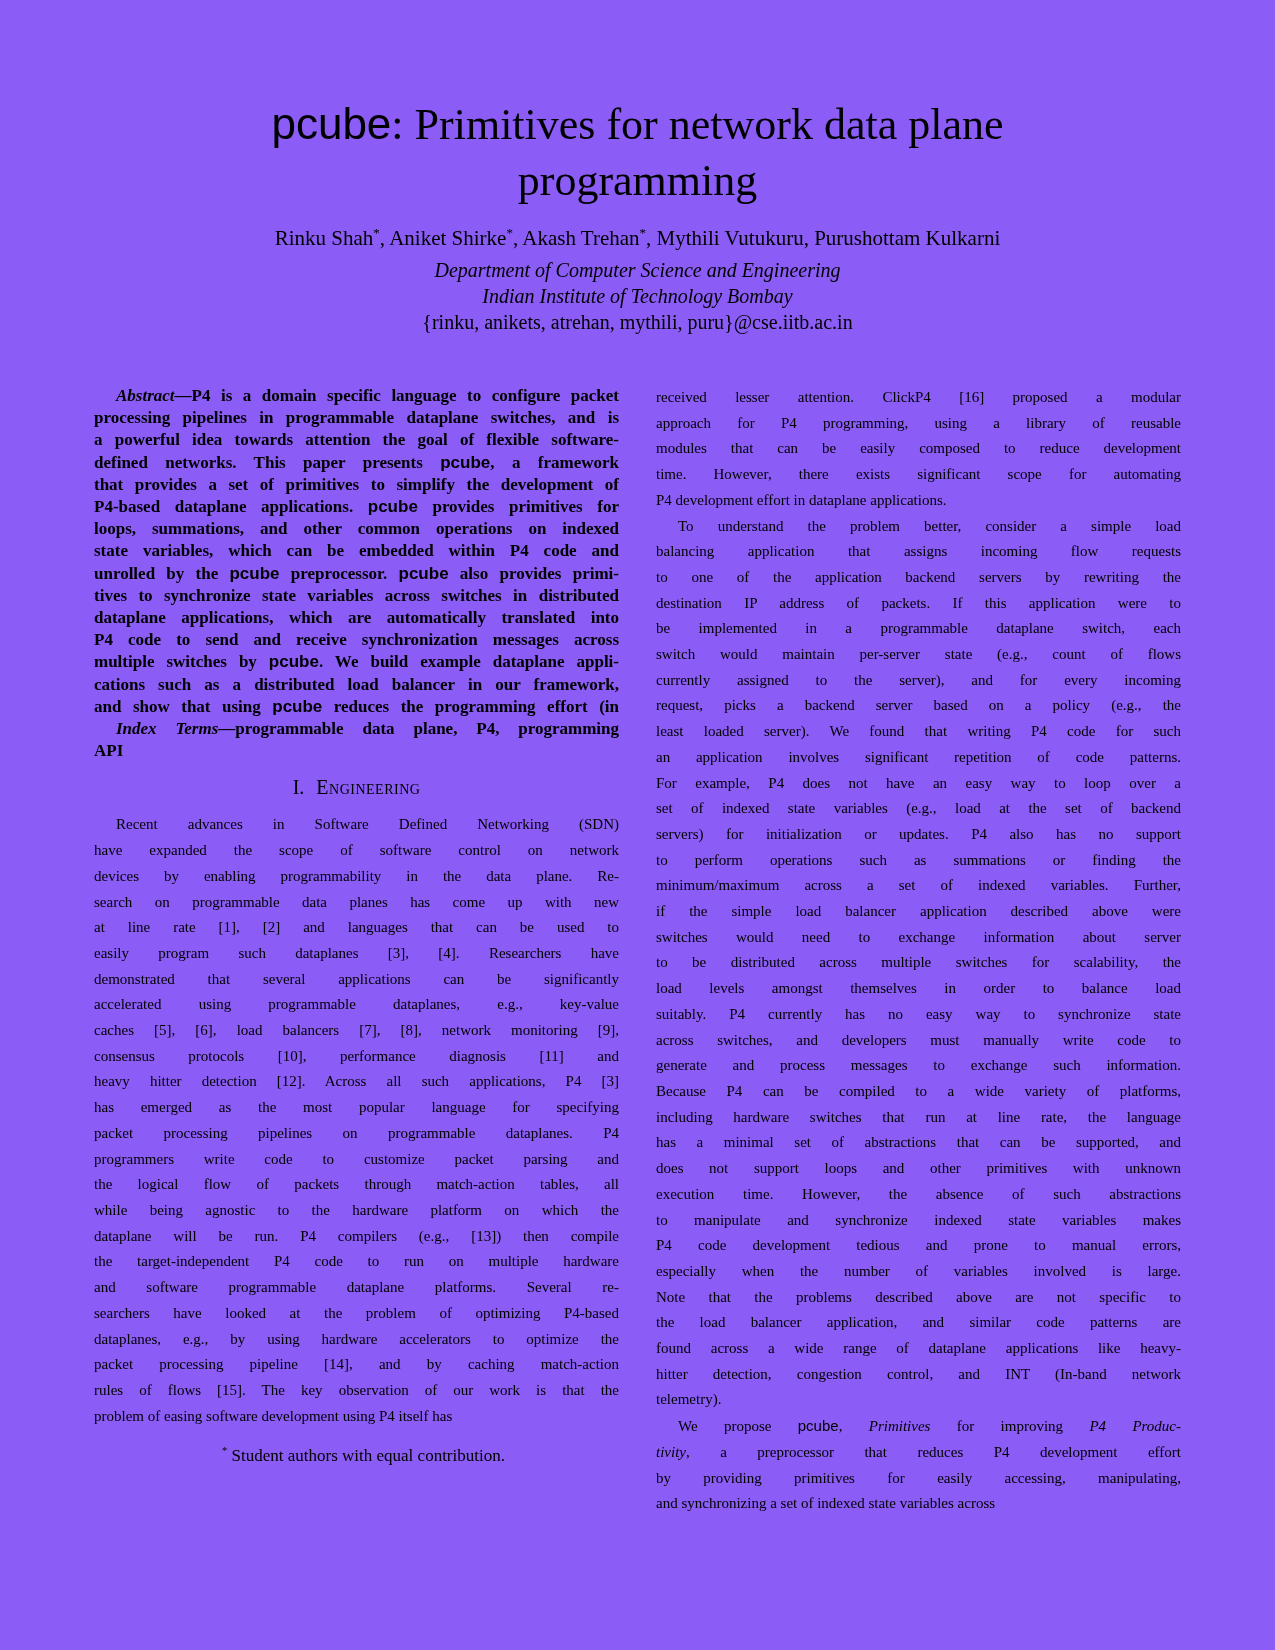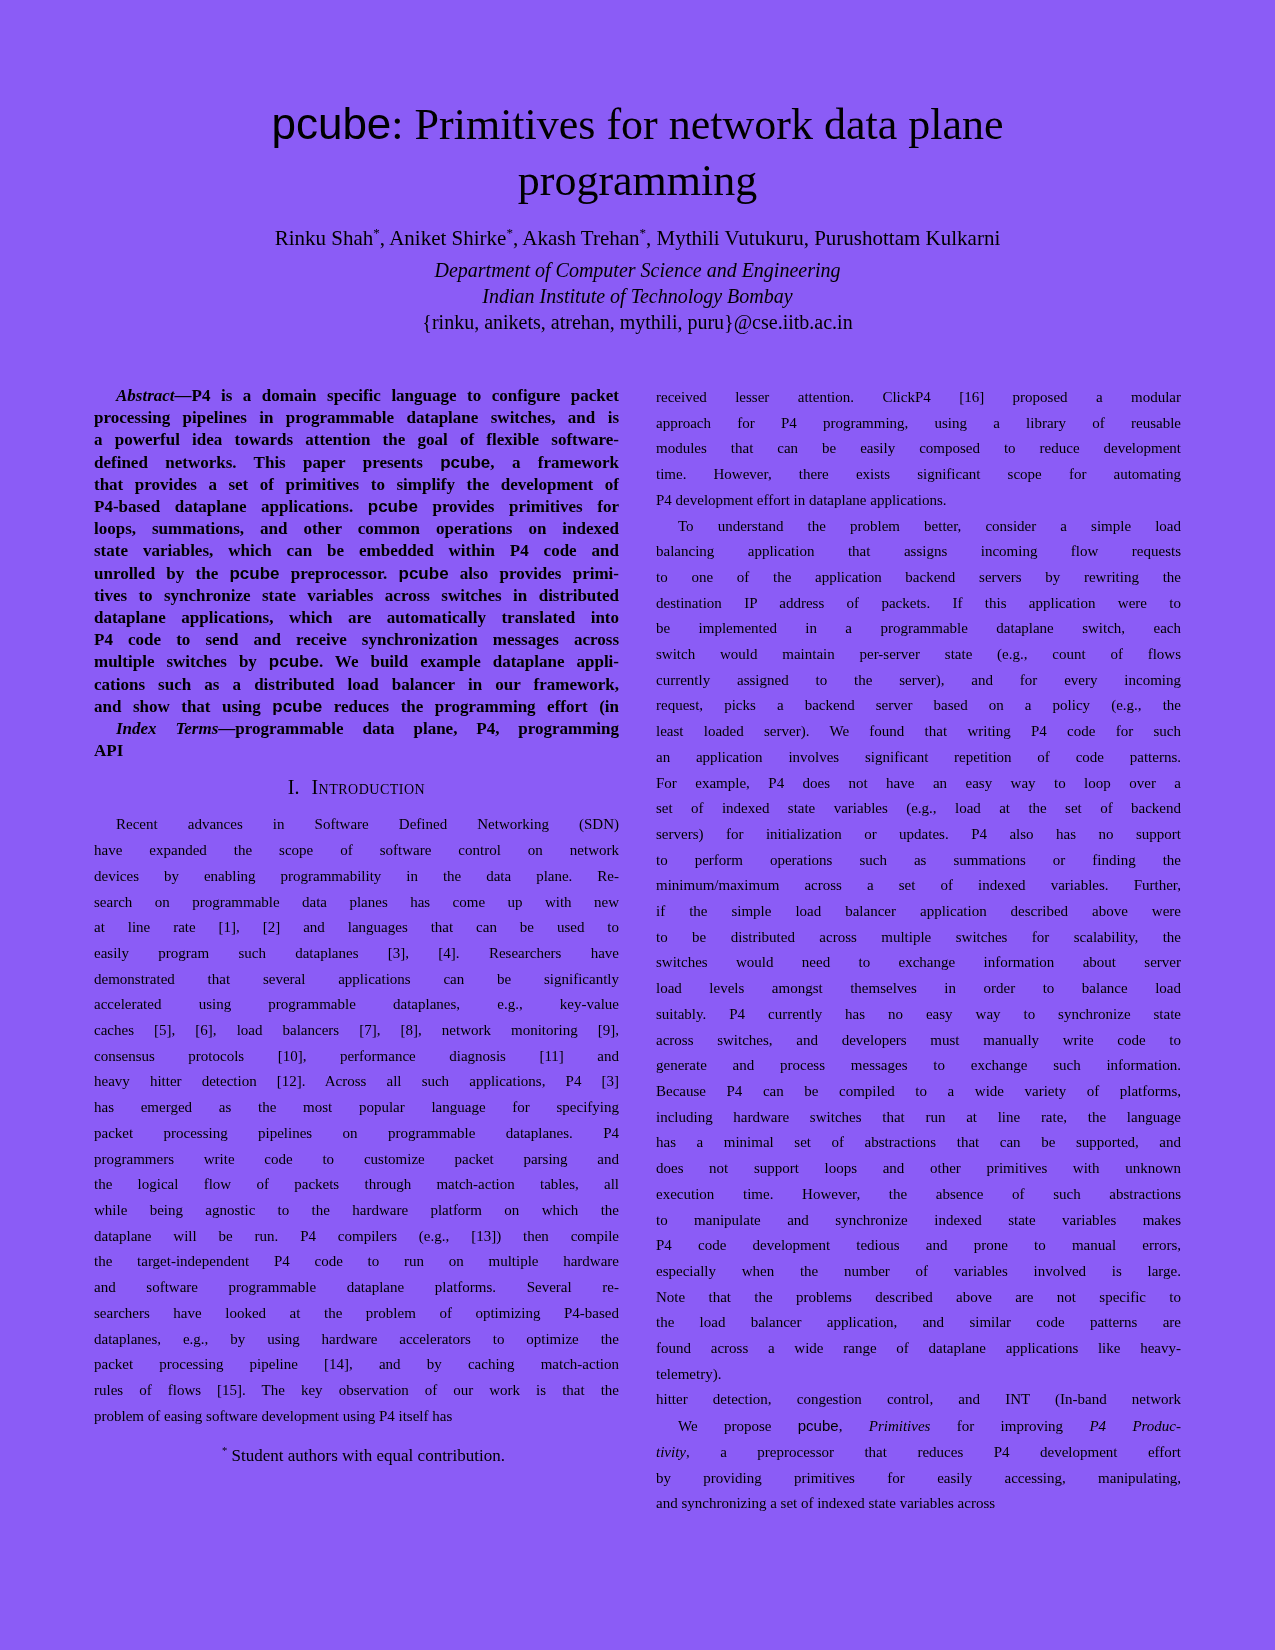--- a/index.html
+++ b/index.html
@@ -79,21 +79,21 @@
           <div class="jline">cations such as a distributed load balancer in our framework,</div>
           <div class="jline">and show that using <span class="tt">pcube</span> reduces the programming effort (in</div>
         </div>
       <div>
           <div class="jline indent"><em>Index Terms</em>—programmable data plane, P4, programming</div>
           <div class="jline lastline">API</div>
         </div>
     </div>
 
     <div class="sec-heading">
-      <span class="num">I.</span><span class="sc">Introduction</span>
+      <span class="num">I.</span><span class="sc">Engineering</span>
     </div>
 
     <div class="body-block intro-block">
         <div class="jline indent">Recent advances in Software Defined Networking (SDN)</div>
         <div class="jline">have expanded the scope of software control on network</div>
         <div class="jline">devices by enabling programmability in the data plane. Re-</div>
         <div class="jline">search on programmable data planes has come up with new</div>
         <div class="jline">at line rate [1], [2] and languages that can be used to</div>
         <div class="jline">easily program such dataplanes [3], [4]. Researchers have</div>
         <div class="jline">demonstrated that several applications can be significantly</div>
@@ -137,39 +137,39 @@
         <div class="jline">currently assigned to the server), and for every incoming</div>
         <div class="jline">request, picks a backend server based on a policy (e.g., the</div>
         <div class="jline">least loaded server). We found that writing P4 code for such</div>
         <div class="jline">an application involves significant repetition of code patterns.</div>
         <div class="jline">For example, P4 does not have an easy way to loop over a</div>
         <div class="jline">set of indexed state variables (e.g., load at the set of backend</div>
         <div class="jline">servers) for initialization or updates. P4 also has no support</div>
         <div class="jline">to perform operations such as summations or finding the</div>
         <div class="jline">minimum/maximum across a set of indexed variables. Further,</div>
         <div class="jline">if the simple load balancer application described above were</div>
+        <div class="jline">switches would need to exchange information about server</div>
         <div class="jline">to be distributed across multiple switches for scalability, the</div>
-        <div class="jline">switches would need to exchange information about server</div>
         <div class="jline">load levels amongst themselves in order to balance load</div>
         <div class="jline">suitably. P4 currently has no easy way to synchronize state</div>
         <div class="jline">across switches, and developers must manually write code to</div>
         <div class="jline">generate and process messages to exchange such information.</div>
         <div class="jline">Because P4 can be compiled to a wide variety of platforms,</div>
         <div class="jline">including hardware switches that run at line rate, the language</div>
         <div class="jline">has a minimal set of abstractions that can be supported, and</div>
         <div class="jline">does not support loops and other primitives with unknown</div>
         <div class="jline">execution time. However, the absence of such abstractions</div>
         <div class="jline">to manipulate and synchronize indexed state variables makes</div>
         <div class="jline">P4 code development tedious and prone to manual errors,</div>
         <div class="jline">especially when the number of variables involved is large.</div>
         <div class="jline">Note that the problems described above are not specific to</div>
         <div class="jline">the load balancer application, and similar code patterns are</div>
         <div class="jline">found across a wide range of dataplane applications like heavy-</div>
+        <div class="jline">hitter detection, congestion control, and INT (In-band network</div>
         <div class="jline lastline">telemetry).</div>
-        <div class="jline">hitter detection, congestion control, and INT (In-band network</div>
       </div>
     <div class="body-block">
         <div class="jline indent">We propose <span class="tt">pcube</span>, <em>Primitives</em> for improving <em>P4 Produc-</em></div>
         <div class="jline"><em>tivity</em>, a preprocessor that reduces P4 development effort</div>
         <div class="jline">by providing primitives for easily accessing, manipulating,</div>
         <div class="jline lastline">and synchronizing a set of indexed state variables across</div>
       </div>
   </div>
 
 </div>

